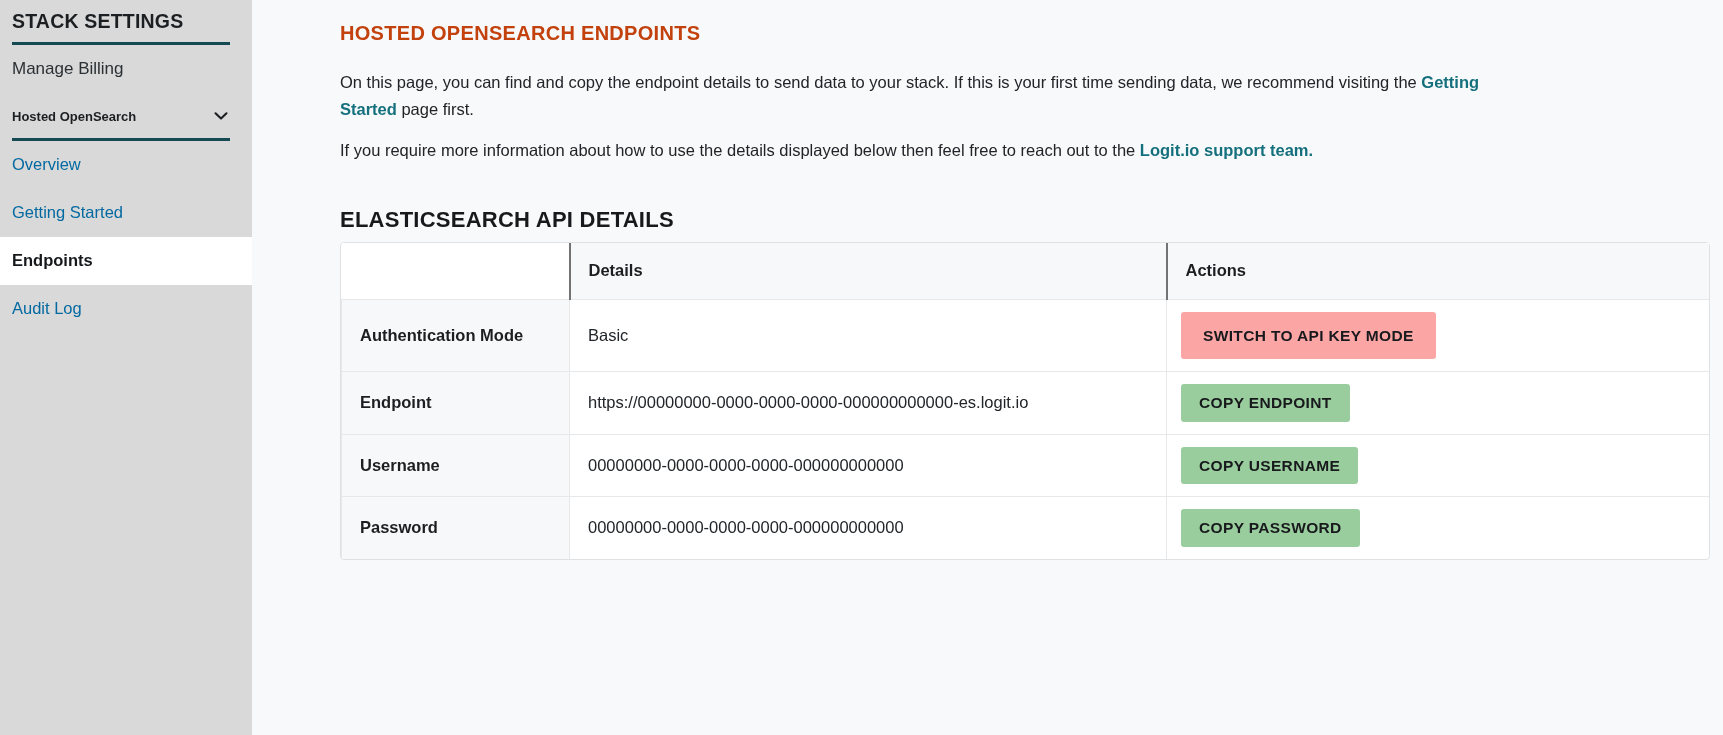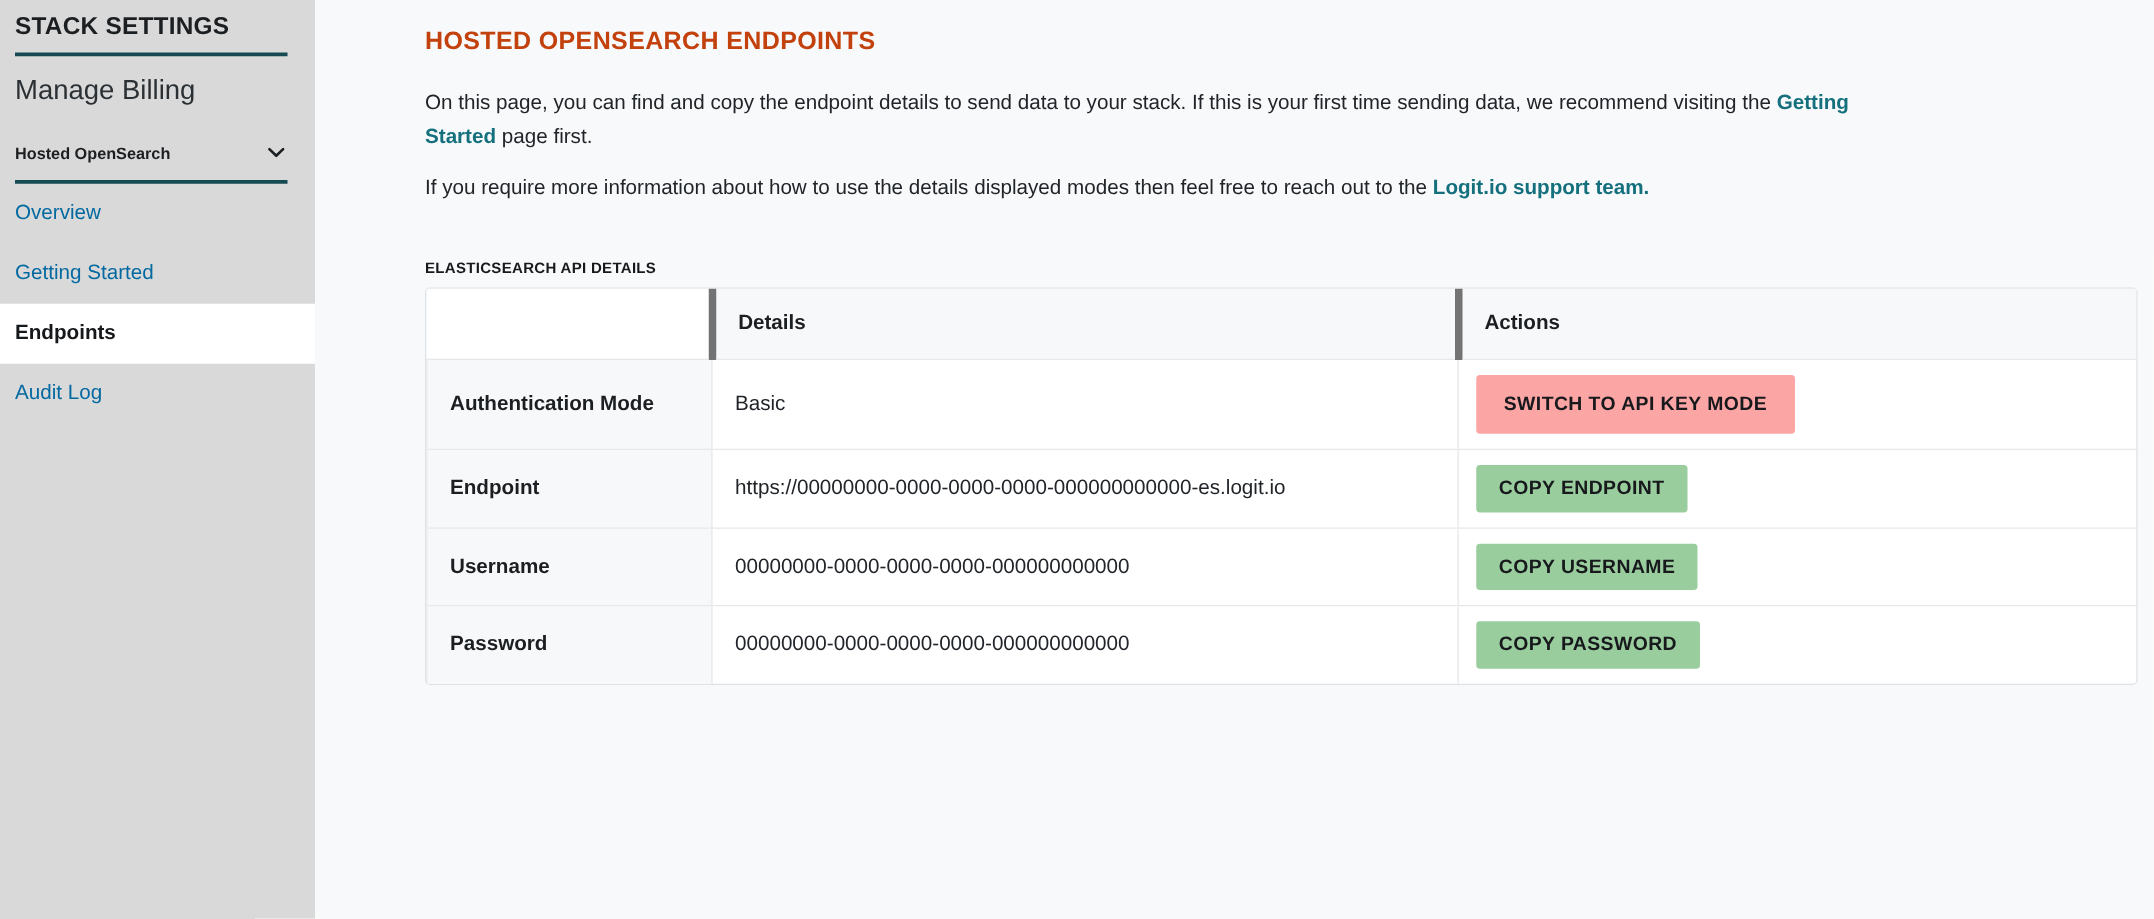--- a/index.html
+++ b/index.html
@@ -40,21 +40,21 @@
     color: #1c1f22;
     padding: 10px 12px 9px 12px;
     margin: 0;
   }
   .sidebar-rule {
     height: 3px;
     background: #154a52;
     margin: 0 22px 0 12px;
   }
   .sidebar-item {
-    font-size: 22px;
+    font-size: 17px;
     color: #2b3034;
     padding: 14px 12px 14px 12px;
     cursor: pointer;
     line-height: 1.2;
     white-space: nowrap;
   }
   .sidebar-group {
     display: flex;
     align-items: center;
     justify-content: space-between;
@@ -115,21 +115,21 @@
     max-width: 1200px;
   }
   .intro-p.second { margin-bottom: 0; }
   a.link {
     color: #15707e;
     font-weight: bold;
     text-decoration: none;
     cursor: pointer;
   }
   .section-title {
-    font-size: 12px;
+    font-size: 22px;
     font-weight: bold;
     letter-spacing: 0.25px;
     color: #17191c;
     margin: 43px 0 9px 0;
     text-transform: uppercase;
   }
   .section-sub {
     font-size: 16.5px;
     line-height: 1.5;
     color: #212529;
@@ -157,21 +157,21 @@
   .col-details { width: 597px; }
   .col-actions { width: auto; }
 
   thead th {
     font-size: 16.5px;
     font-weight: bold;
     color: #1c1f22;
     padding: 18px 16px 18px 18px;
     background: #f7f8fa;
     border-bottom: 1px solid #e6e8ea;
-    border-left: 6px solid #737373;
+    border-left: 2px solid #737373;
     height: 56px;
   }
   thead th.blank {
     background: #ffffff;
     border-bottom: none;
     border-left: none;
   }
 
   tbody td {
     font-size: 16.5px;
@@ -252,21 +252,21 @@
     </div>
   </aside>
 
   <main class="main">
     <div class="main-inner">
 
       <h1 class="page-title">HOSTED OPENSEARCH ENDPOINTS</h1>
 
       <p class="intro-p"><span>On this page, you can find and copy the endpoint details to send data to your stack. If this is your first time sending data, we recommend visiting the </span><a class="link">Getting Started</a><span> page first.</span></p>
 
-      <p class="intro-p second"><span>If you require more information about how to use the details displayed modes then feel free to reach out to the </span><a class="link">Logit.io support team.</a><span></span></p>
+      <p class="intro-p second"><span>If you require more information about how to use the details displayed below then feel free to reach out to the </span><a class="link">Logit.io support team.</a><span></span></p>
 
       <h2 class="section-title">ELASTICSEARCH API DETAILS</h2>
 
       <div class="card">
         <table class="details">
           <colgroup>
             <col class="col-label">
               <col class="col-details">
               <col class="col-actions">
           </colgroup>

